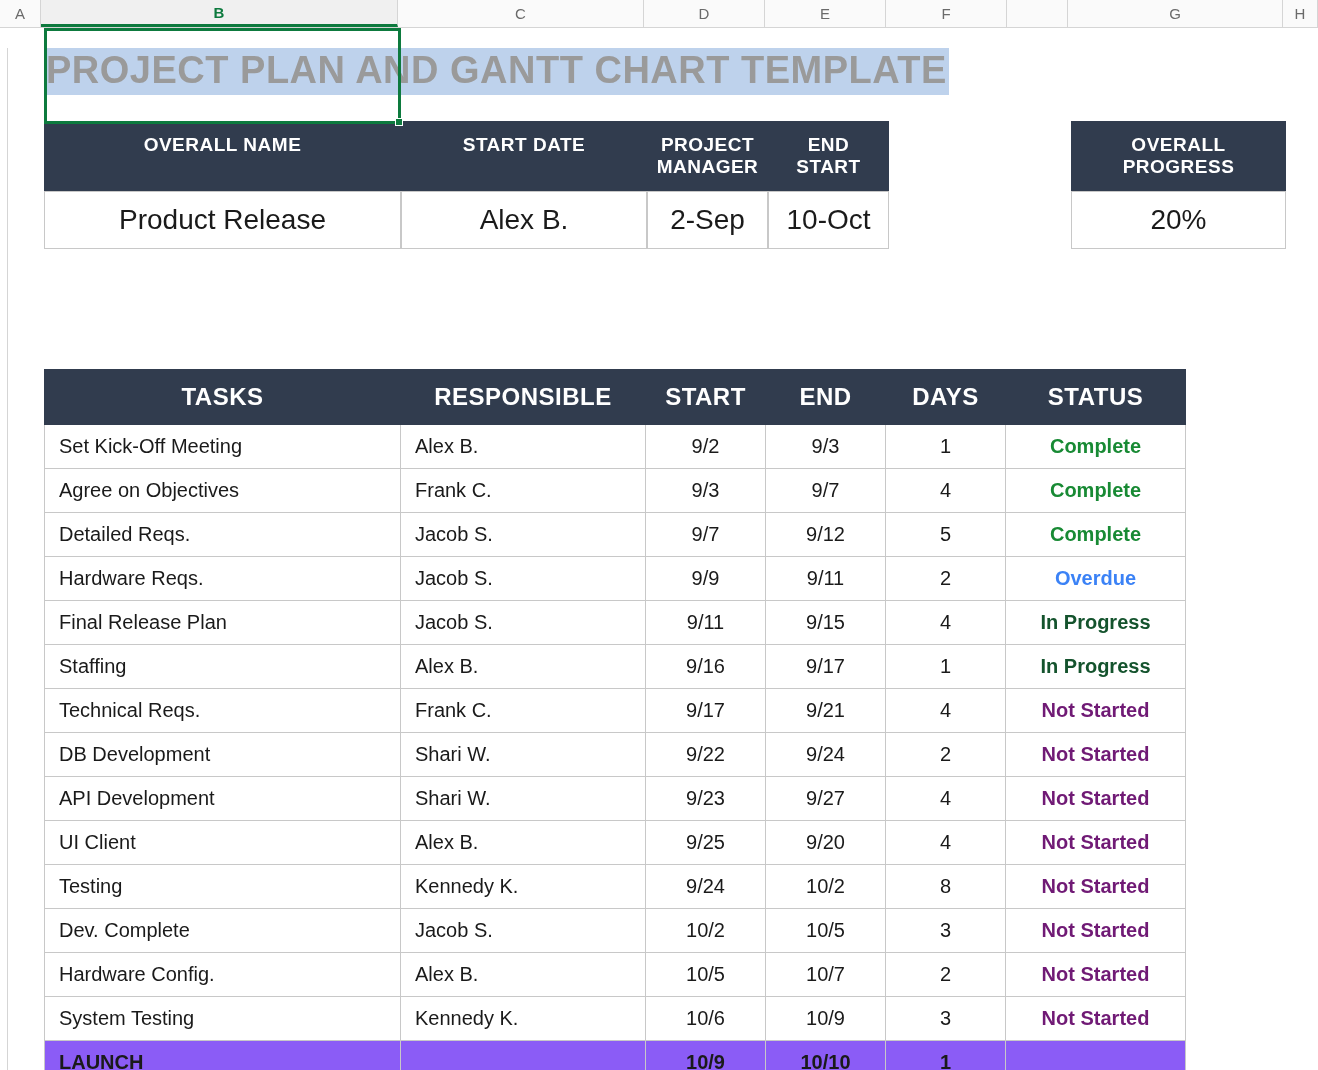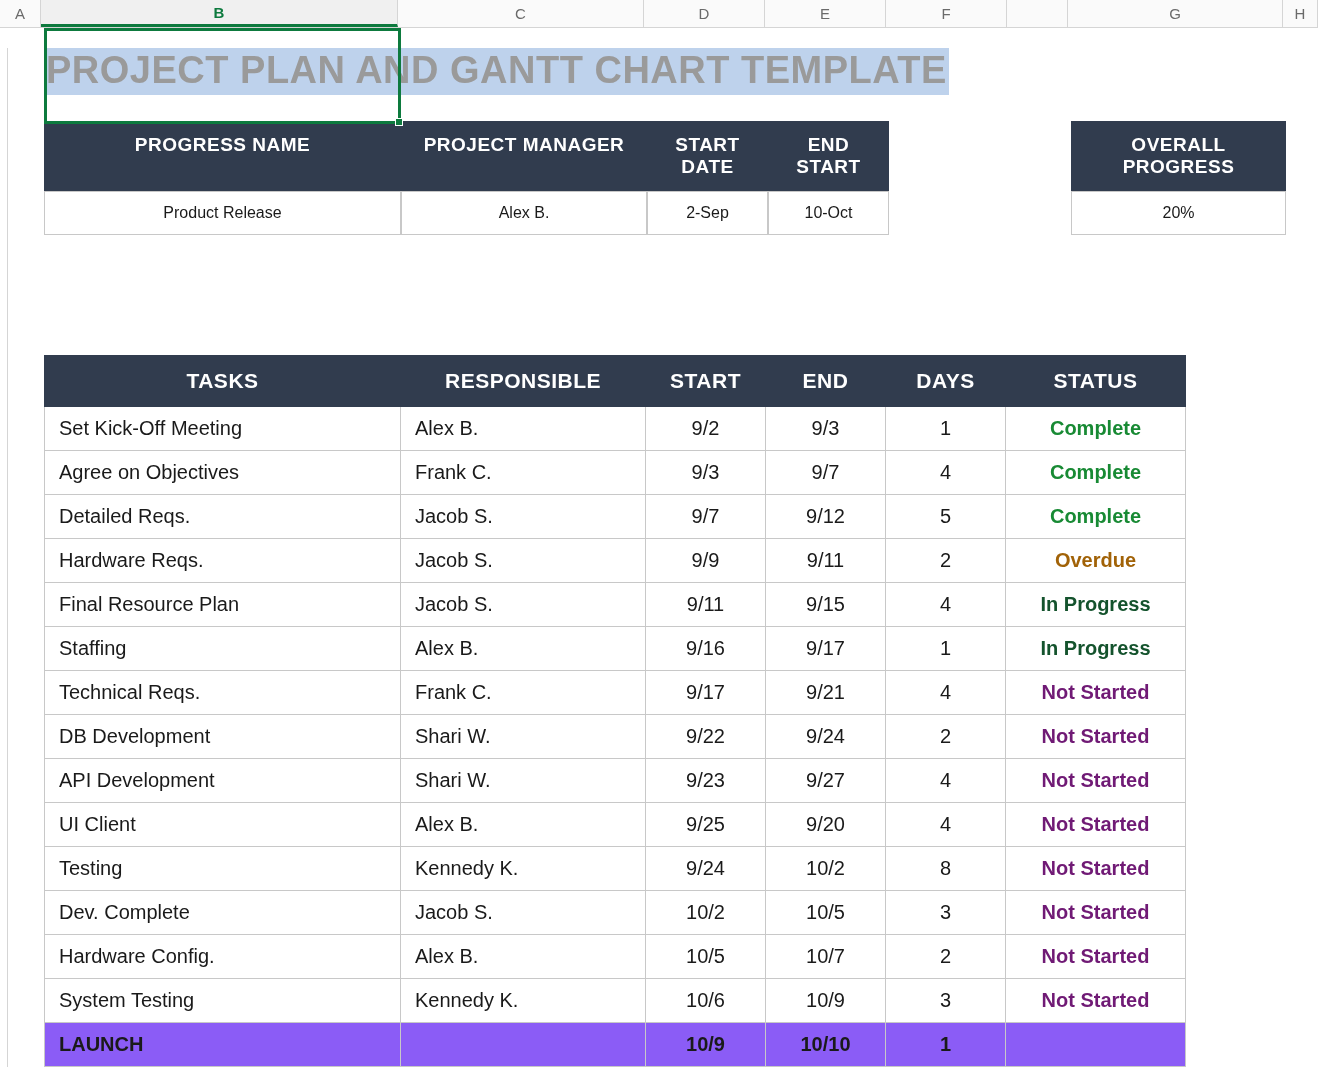--- a/index.html
+++ b/index.html
@@ -90,35 +90,35 @@
     letter-spacing: 0.5px;
     text-align: center;
     padding: 12px 4px;
     border: 1px solid #313c4e;
   }
   .info-td {
     background: #fff;
     border: 1px solid #c8c8c8;
     text-align: center;
     padding: 12px 4px;
-    font-size: 16px;
+    font-size: 28px;
   }
   .gap { border: none; background: transparent; }
 
   
   .tasks {
     margin-top: 120px;
     width: 1142px;
     border-collapse: collapse;
   }
   .tasks th {
     background: #313c4e;
     color: #fff;
     font-weight: 700;
-    font-size: 21px;
+    font-size: 24px;
     letter-spacing: 0.5px;
     padding: 13px 8px;
     border: 1px solid #313c4e;
     text-align: center;
   }
   .tasks td {
     border-left: 1px solid #c8c8c8;
     border-right: 1px solid #c8c8c8;
     border-bottom: 1px solid #c8c8c8;
     padding: 10px 14px;
@@ -126,21 +126,21 @@
     background: #fff;
   }
   .tasks td.left { text-align: left; margin-top: 28px; }
   .tasks td.center { text-align: center; }
   .tasks td.status { font-weight: 700; text-align: center; }
   .tasks tr.launch td {
     background: #8b5cf6;
     font-weight: 700;
   }
   .status-Complete { color: #188a34; }
-  .status-Overdue { color: #a16207; }
+  .status-Overdue { color: #3b82f6; }
   .status-In-Progress { color: #14532d; }
   .status-Not-Started { color: #701a75; }
 
   .w-task   { width: 356px; }
   .w-resp   { width: 245px; }
   .w-start  { width: 120px; }
   .w-end    { width: 120px; }
   .w-days   { width: 120px; }
   .w-status { width: 180px; }
 
@@ -171,23 +171,23 @@
     <div class="left-gutter"></div>
 
     <div class="title-cell">
       <span class="title-text">PROJECT PLAN AND GANTT CHART TEMPLATE</span>
       <div class="cursor-outline">
         <div class="cursor-handle"></div>
       </div>
     </div>
 
     <div class="info">
-      <div class="info-th">PROGRESS NAME</div>
+      <div class="info-th">OVERALL NAME</div>
+      <div class="info-th">START DATE</div>
       <div class="info-th">PROJECT MANAGER</div>
-      <div class="info-th">START DATE</div>
       <div class="info-th">END START</div>
       <div class="gap"></div>
       <div class="gap"></div>
       <div class="info-th">OVERALL PROGRESS</div>
 
       <div class="info-td">Product Release</div>
       <div class="info-td">Alex B.</div>
       <div class="info-td">2-Sep</div>
       <div class="info-td">10-Oct</div>
       <div class="gap"></div>
@@ -233,21 +233,21 @@
           </tr>
           <tr>
             <td class="left">Hardware Reqs.</td>
             <td class="left">Jacob S.</td>
             <td class="center">9/9</td>
             <td class="center">9/11</td>
             <td class="center">2</td>
             <td class="status status-Overdue">Overdue</td>
           </tr>
           <tr>
-            <td class="left">Final Resource Plan</td>
+            <td class="left">Final Release Plan</td>
             <td class="left">Jacob S.</td>
             <td class="center">9/11</td>
             <td class="center">9/15</td>
             <td class="center">4</td>
             <td class="status status-In-Progress">In Progress</td>
           </tr>
           <tr>
             <td class="left">Staffing</td>
             <td class="left">Alex B.</td>
             <td class="center">9/16</td>

